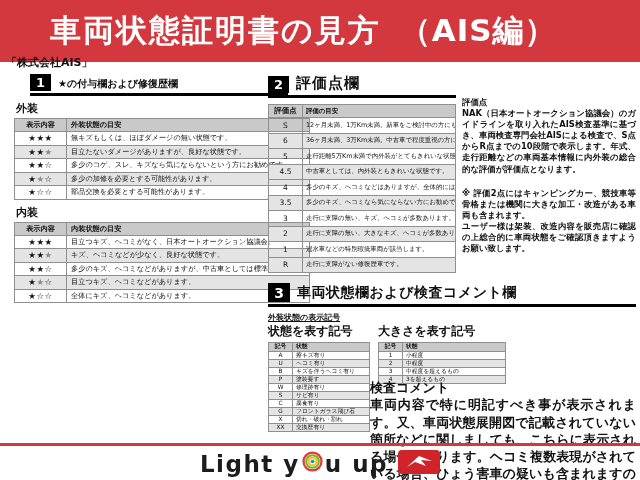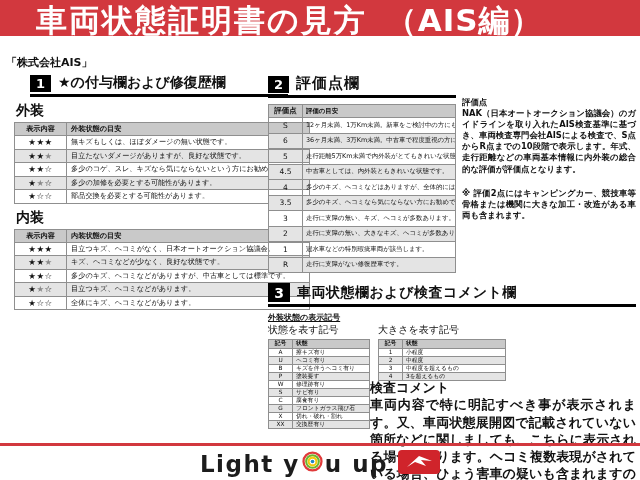--- a/index.html
+++ b/index.html
@@ -1,36 +1,36 @@
 <!DOCTYPE html>
 <html style="--accent-red: #d2383e; --brand-red: #d0242b; --table-header-bg: #c9c9c9; --row-alt-bg: #e4e4e4; --half-star: #8a8a8a;"><head>
 <meta charset="utf-8">
 <style>
   * { margin:0; padding:0; box-sizing:border-box; }
   html,body { width:640px; height:480px; }
   body { position:relative; font-family:"DejaVu Sans","Liberation Sans",sans-serif; background:#fff; color:#111; overflow:hidden; }
 
-  .header { position:absolute; top:0; left:0; width:640px; height:36px;
-            background:var(--accent-red,#d2383e); color:#fff; display:flex; align-items:flex-start; padding-left:36px; }
+  .header { position:absolute; top:0; left:0; width:640px; height:62px;
+            background:var(--accent-red,#d2383e); color:#fff; display:flex; align-items:center; padding-left:50px; }
   .header .t { font-size:31px; font-weight:bold; letter-spacing:2px; white-space:nowrap; }
   .header .e { font-size:31px; font-weight:bold; margin-left:19px; letter-spacing:1px; white-space:nowrap; }
 
   .company { position:absolute; top:55px; left:6px; font-size:11px; font-weight:bold; }
 
   .sec { position:absolute; }
   .sec-head { display:flex; align-items:flex-end; gap:7px; border-bottom:3px solid #000; padding-bottom:2px; }
   .numbox { background:#000; color:#fff; font-weight:bold; display:flex; align-items:center; justify-content:center; flex:none; }
   .sec-title { font-weight:bold; white-space:nowrap; }
 
   #sec1 { left:14px; top:74px; width:296px; }
   #sec1 .sec-head { margin-left:16px; width:258px; }
   #sec1 .numbox { width:21px; height:17px; font-size:13px; }
-  #sec1 .sec-title { font-size:14px; }
-
-  .tlabel { font-size:14px; font-weight:bold; margin:5px 0 2px 2px; }
+  #sec1 .sec-title { font-size:10px; }
+
+  .tlabel { font-size:11px; font-weight:bold; margin:5px 0 2px 2px; }
 
   table { border-collapse:collapse; width:100%; table-layout:fixed; }
   th,td { border:1px solid #8f8f8f; overflow:hidden; white-space:nowrap; }
   thead th { background:var(--table-header-bg,#c9c9c9); font-weight:bold; }
   tbody tr:nth-child(even) td { background:var(--row-alt-bg,#e4e4e4); }
 
   .rating th,.rating td { font-size:7.2px; }
   .rating thead th { height:12px; padding:1px 4px; text-align:left; }
   .rating td { height:13.5px; padding:1px 4px; }
   .rating .sym { width:52px; text-align:center; }
@@ -49,21 +49,21 @@
 
   .note { position:absolute; left:462px; top:97px; width:174px; font-size:8.4px; font-weight:bold;
           line-height:1.32; text-align:justify; }
   .note .caution { margin-top:13px; }
 
   #sec3 { left:268px; top:283px; width:368px; height:160px; }
   #sec3 .sec-head { width:368px; }
   #sec3 .numbox { width:22px; height:19px; font-size:14px; }
   #sec3 .sec-title { font-size:14px; letter-spacing:.5px; }
   .subtitle { font-size:8px; font-weight:bold; text-decoration:underline; margin:5px 0 0 0; }
-  .mini-label { font-size:10px; font-weight:normal; margin-bottom:2px; }
+  .mini-label { font-size:12px; font-weight:bold; margin-bottom:2px; }
   .state-block { position:absolute; left:0; top:40px; width:102px; }
   .size-block  { position:absolute; left:110px; top:40px; width:128px; }
   .mini th,.mini td { font-size:5.8px; line-height:1; }
   .mini thead th { height:9px; padding:0 3px; text-align:left; }
   .mini td { height:8px; padding:0 3px; }
   .mini .msym { width:24px; text-align:center; }
   .comment { position:absolute; left:102px; top:96px; width:266px; font-size:13px; font-weight:bold;
              line-height:1.33; text-align:justify; }
 
   .footline { position:absolute; left:0; top:443px; width:640px; height:3px; background:var(--accent-red,#d2383e); }
@@ -209,20 +209,21 @@
           <td>走行に支障がない修復歴車です。</td>
         </tr>
     </tbody>
   </table>
 </div>
 
 <div class="note">
   <div class="nt">評価点</div>
   <div>NAK（日本オートオークション協議会）のガイドラインを取り入れたAIS検査基準に基づき、車両検査専門会社AISによる検査で、S点からR点までの10段階で表示します。年式、走行距離などの車両基本情報に内外装の総合的な評価が評価点となります。</div>
   <div class="caution">※ 評価2点にはキャンピングカー、競技車等骨格または機関に大きな加工・改造がある車両も含まれます。</div>
+  <div>ユーザー様は架装、改造内容を販売店に確認の上総合的に車両状態をご確認頂きますようお願い致します。</div>
 </div>
 
 <div id="sec3" class="sec">
   <div class="sec-head">
     <span class="numbox">3</span>
     <span class="sec-title">車両状態欄および検査コメント欄</span>
   </div>
   <div class="subtitle">外装状態の表示記号</div>
 
   <div class="state-block">

